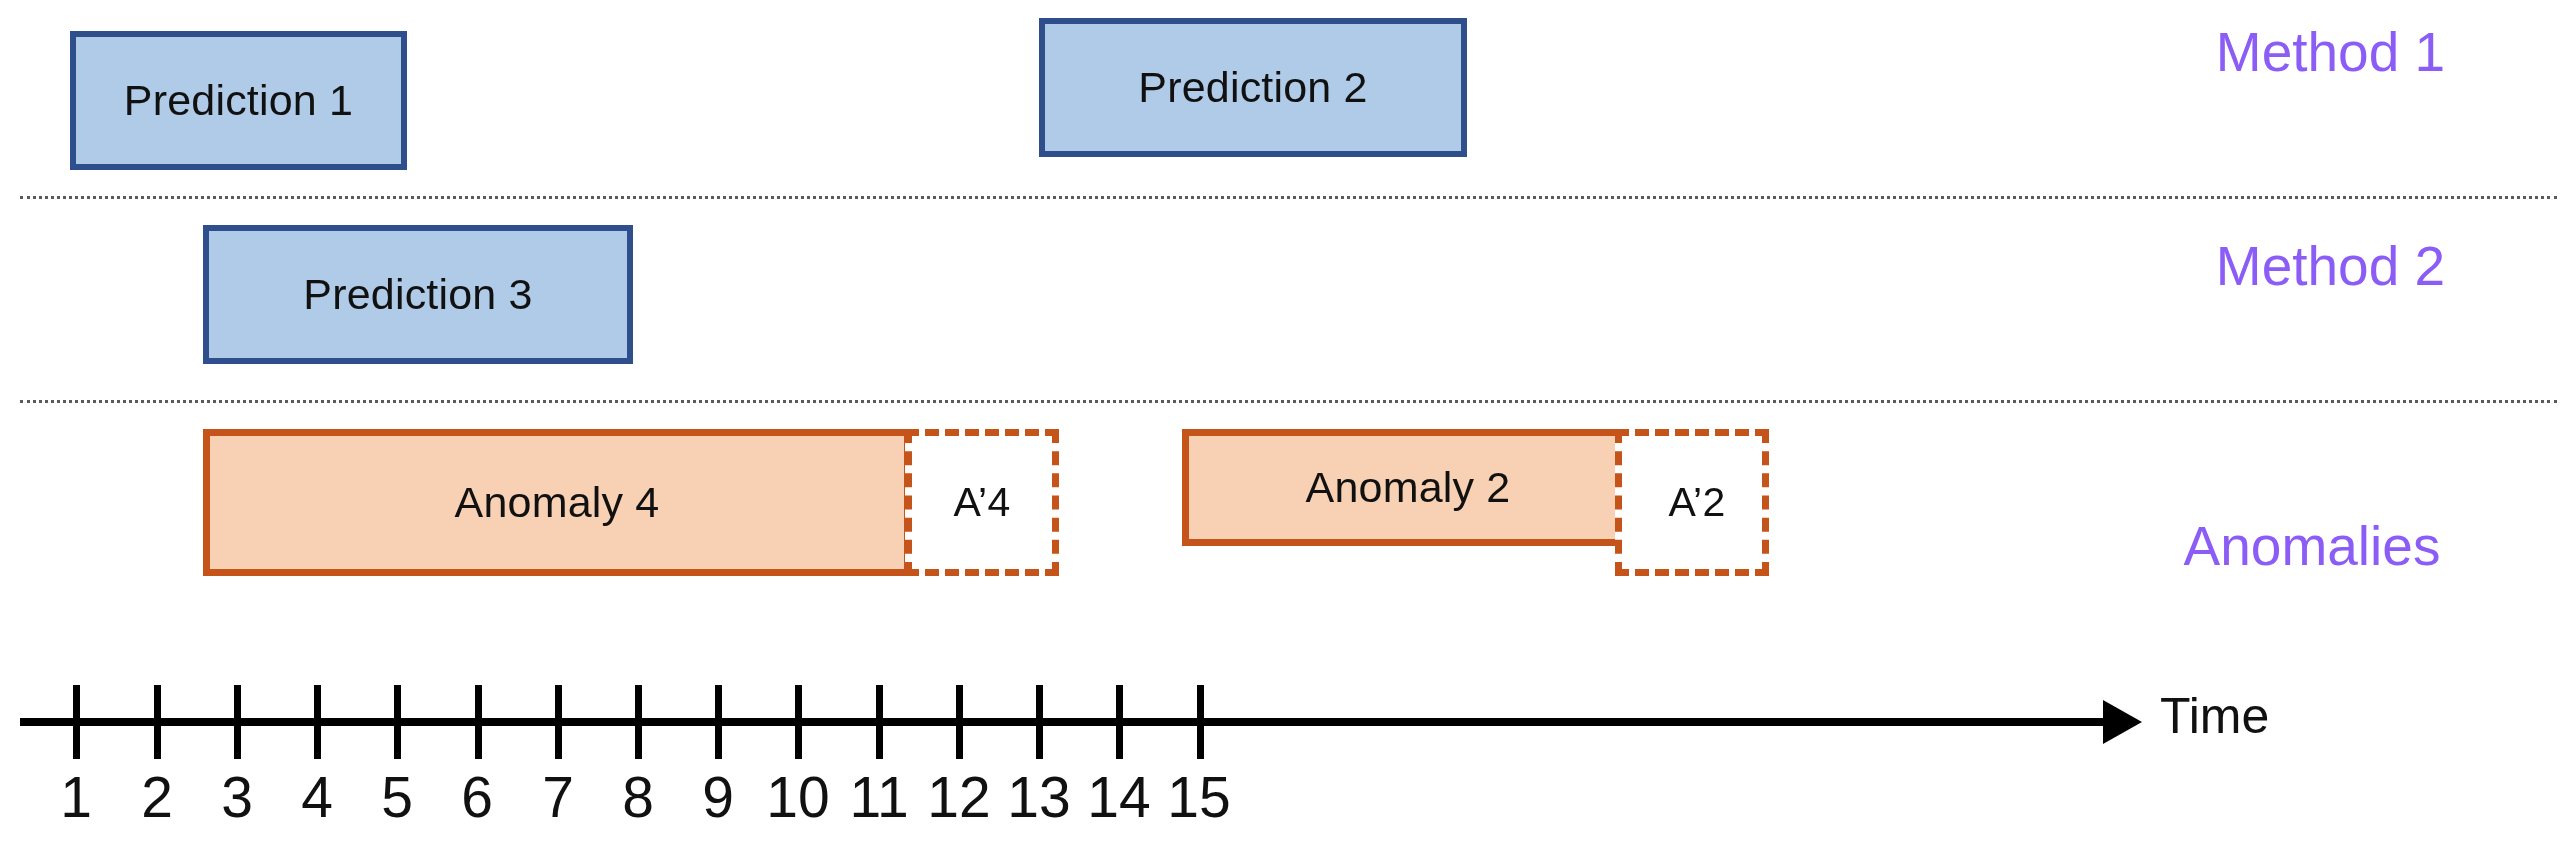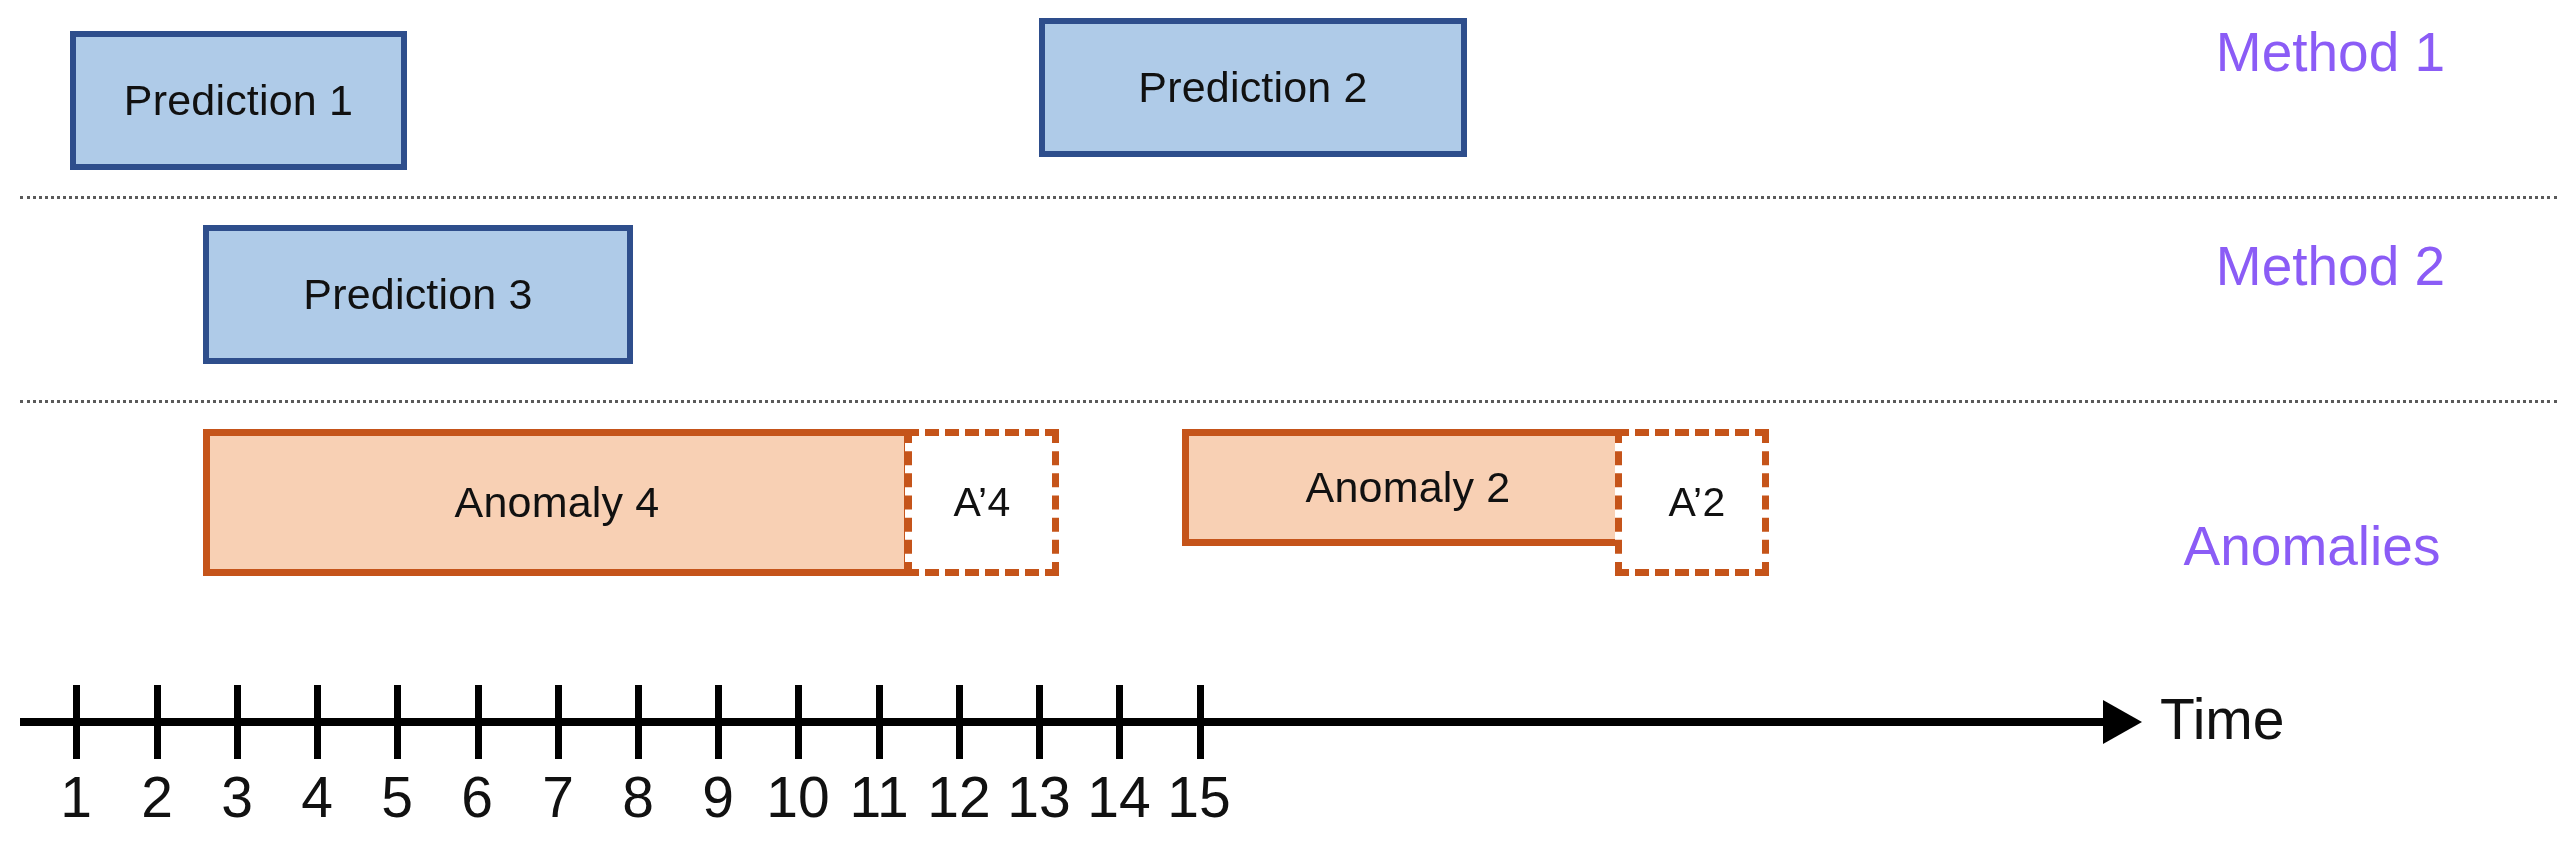--- a/index.html
+++ b/index.html
@@ -99,21 +99,21 @@
     line-height: 1;
     color: #111111;
     text-align: center;
     transform: translateX(-50%);
     white-space: nowrap;
   }
   .axis-title {
     position: absolute;
     top: 691px;
     left: 2160px;
-    font-size: 57px;
+    font-size: 50px;
     line-height: 1;
     color: #111111;
     white-space: nowrap;
   }
 </style>
 </head>
 <body>
 
 <div id="canvas">
 

